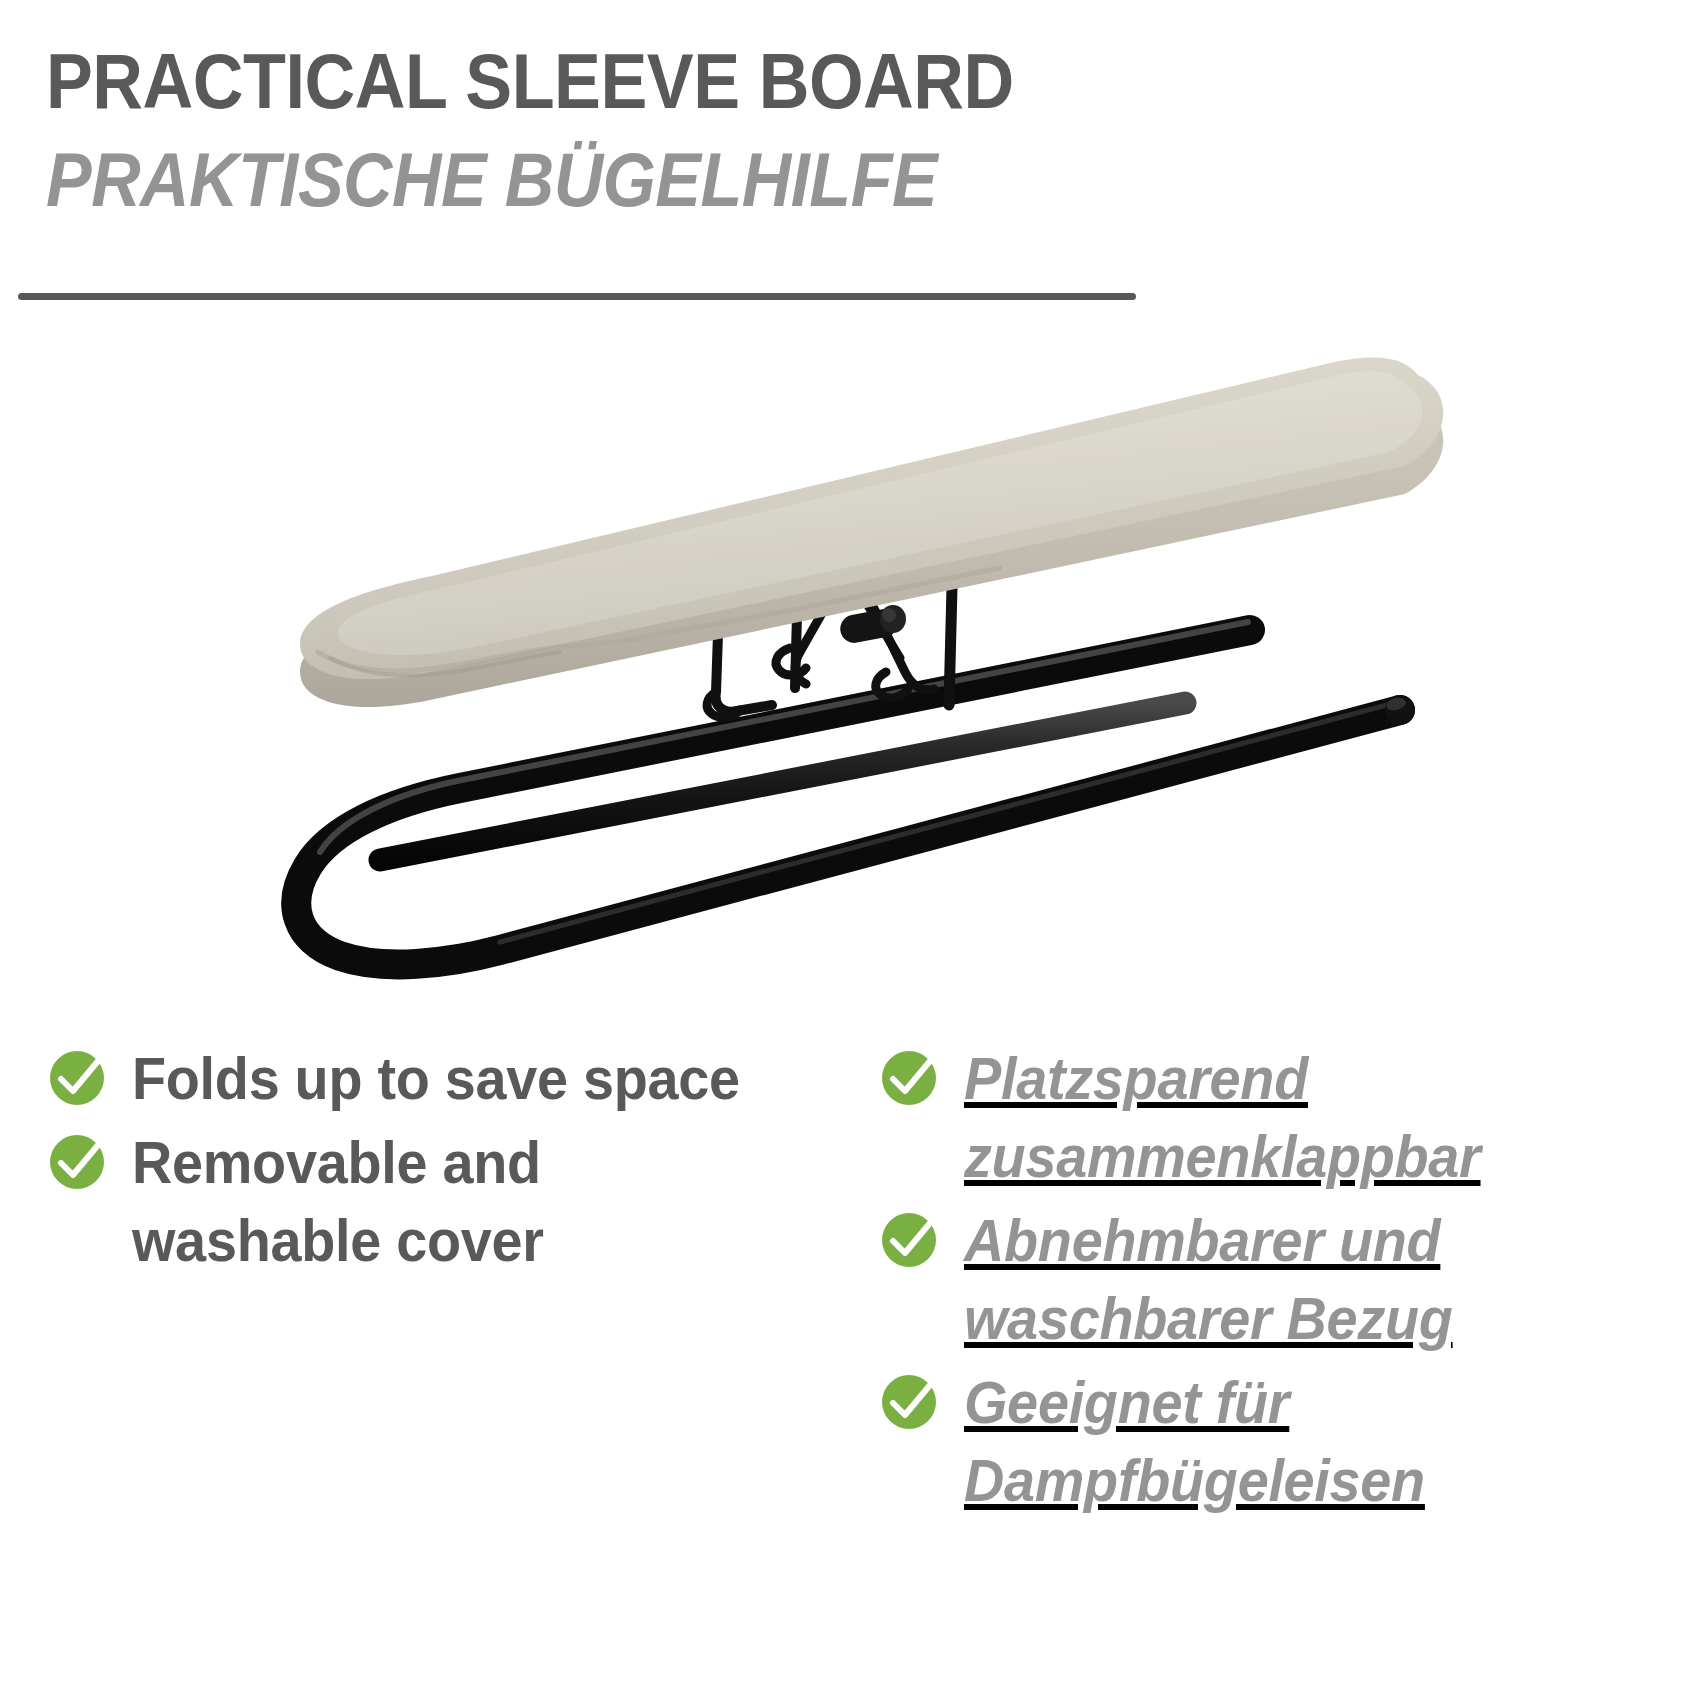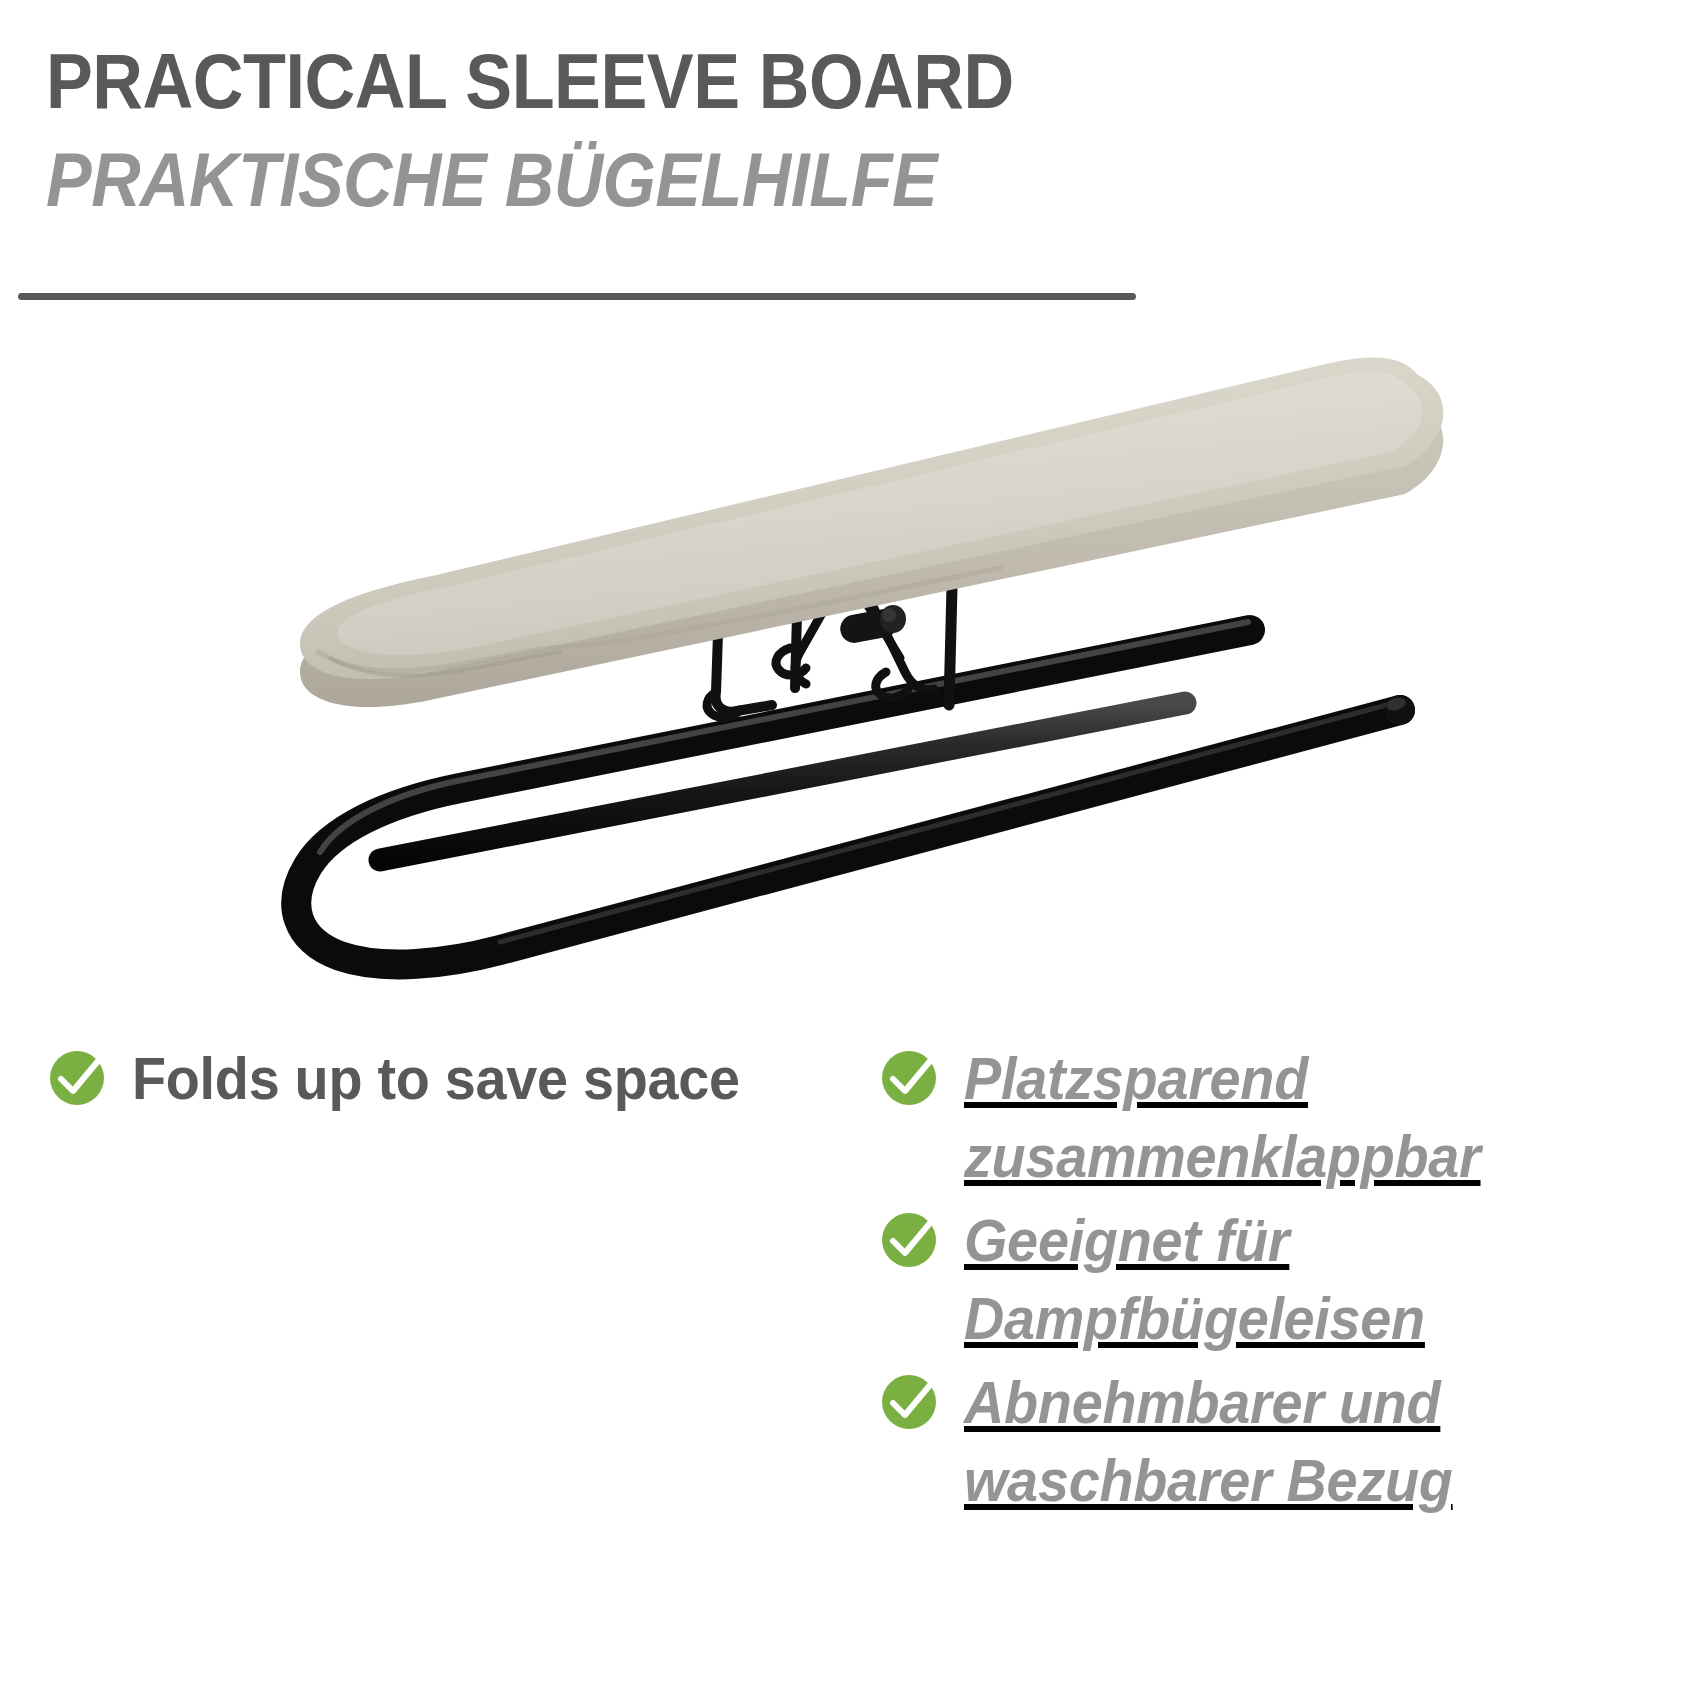--- a/index.html
+++ b/index.html
@@ -277,20 +277,29 @@
       <div class="feature-item">
         <span class="check-badge">
           <svg viewBox="0 0 62 62" xmlns="http://www.w3.org/2000/svg">
             <circle cx="29" cy="32" r="27" fill="#7ab042"></circle>
             <path d="M 13 33 L 25 45 L 55 9" fill="none" stroke="#ffffff" stroke-width="6" stroke-linecap="round" stroke-linejoin="round"></path>
           </svg>
         </span>
         <span class="feature-text">Folds up to save space</span>
       </div>
 
+      <div class="feature-item">
+        <span class="check-badge">
+          <svg viewBox="0 0 62 62" xmlns="http://www.w3.org/2000/svg">
+            <circle cx="29" cy="32" r="27" fill="#7ab042"></circle>
+            <path d="M 13 33 L 25 45 L 55 9" fill="none" stroke="#ffffff" stroke-width="6" stroke-linecap="round" stroke-linejoin="round"></path>
+          </svg>
+        </span>
+        <span class="feature-text">Removable and washable cover</span>
+      </div>
 
 
     </div>
 
     <div id="col-de" class="feature-col">
 
       <div class="feature-item">
         <span class="check-badge">
           <svg viewBox="0 0 62 62" xmlns="http://www.w3.org/2000/svg">
             <circle cx="29" cy="32" r="27" fill="#7ab042"></circle>
@@ -300,30 +309,30 @@
         <span class="feature-text">Platzsparend zusammenklappbar</span>
       </div>
 
       <div class="feature-item">
         <span class="check-badge">
           <svg viewBox="0 0 62 62" xmlns="http://www.w3.org/2000/svg">
             <circle cx="29" cy="32" r="27" fill="#7ab042"></circle>
             <path d="M 13 33 L 25 45 L 55 9" fill="none" stroke="#ffffff" stroke-width="6" stroke-linecap="round" stroke-linejoin="round"></path>
           </svg>
         </span>
+        <span class="feature-text">Abnehmbarer und waschbarer Bezug</span>
+      </div>
+
+      <div class="feature-item">
+        <span class="check-badge">
+          <svg viewBox="0 0 62 62" xmlns="http://www.w3.org/2000/svg">
+            <circle cx="29" cy="32" r="27" fill="#7ab042"></circle>
+            <path d="M 13 33 L 25 45 L 55 9" fill="none" stroke="#ffffff" stroke-width="6" stroke-linecap="round" stroke-linejoin="round"></path>
+          </svg>
+        </span>
         <span class="feature-text">Geeignet für Dampfbügeleisen</span>
       </div>
 
-      <div class="feature-item">
-        <span class="check-badge">
-          <svg viewBox="0 0 62 62" xmlns="http://www.w3.org/2000/svg">
-            <circle cx="29" cy="32" r="27" fill="#7ab042"></circle>
-            <path d="M 13 33 L 25 45 L 55 9" fill="none" stroke="#ffffff" stroke-width="6" stroke-linecap="round" stroke-linejoin="round"></path>
-          </svg>
-        </span>
-        <span class="feature-text">Abnehmbarer und waschbarer Bezug</span>
-      </div>
-
     </div>
 
   </div>
 
 </div>
 
 </body></html>

